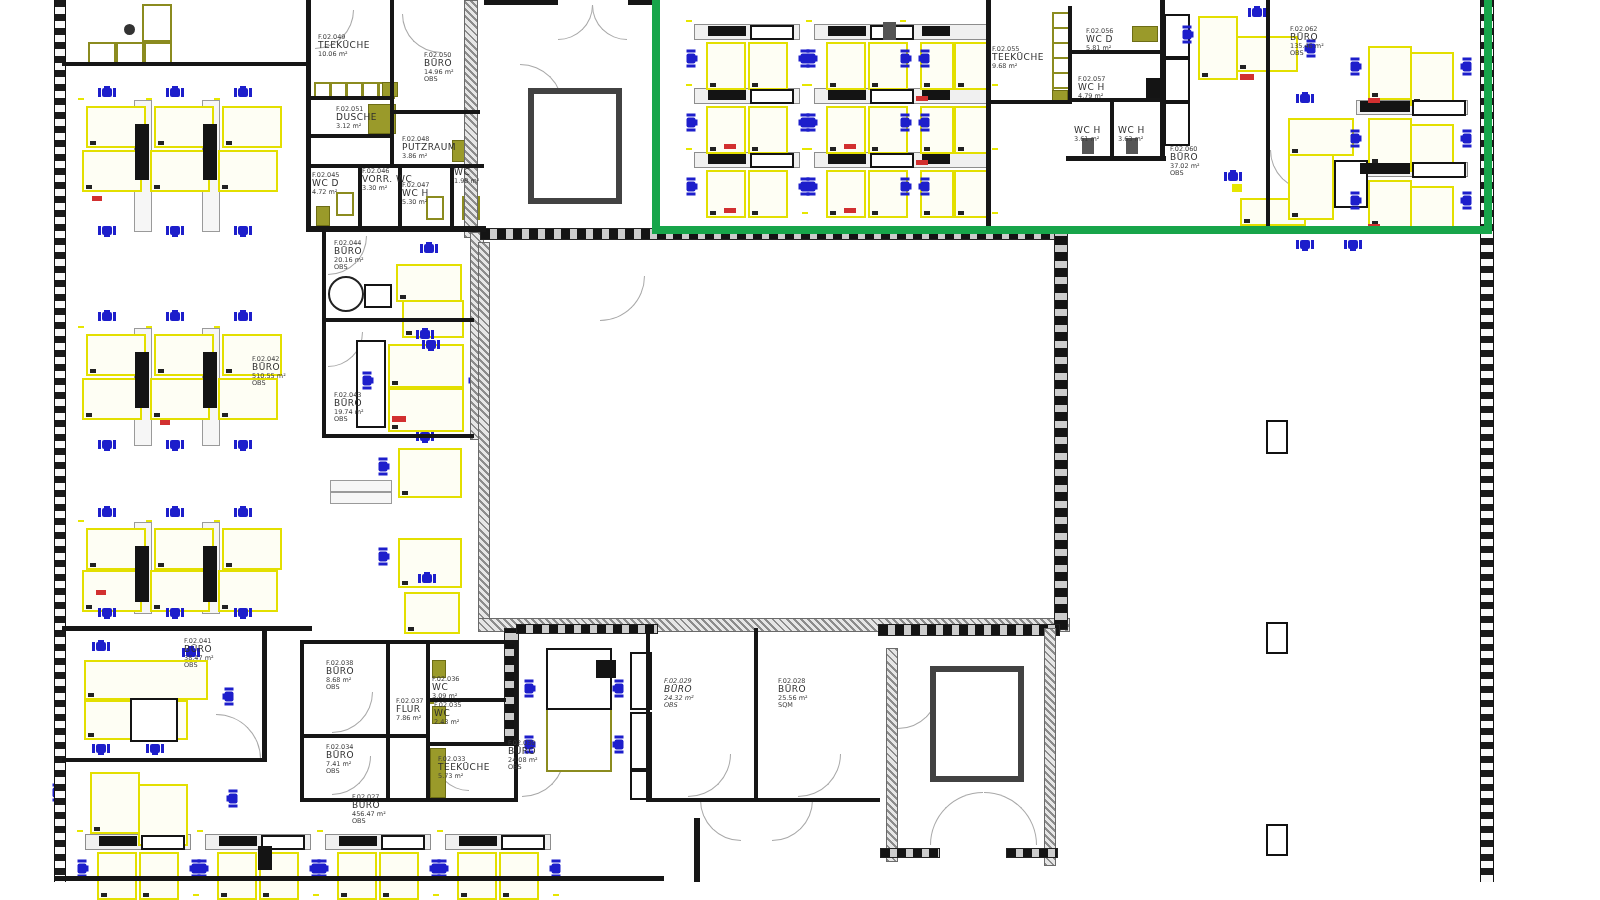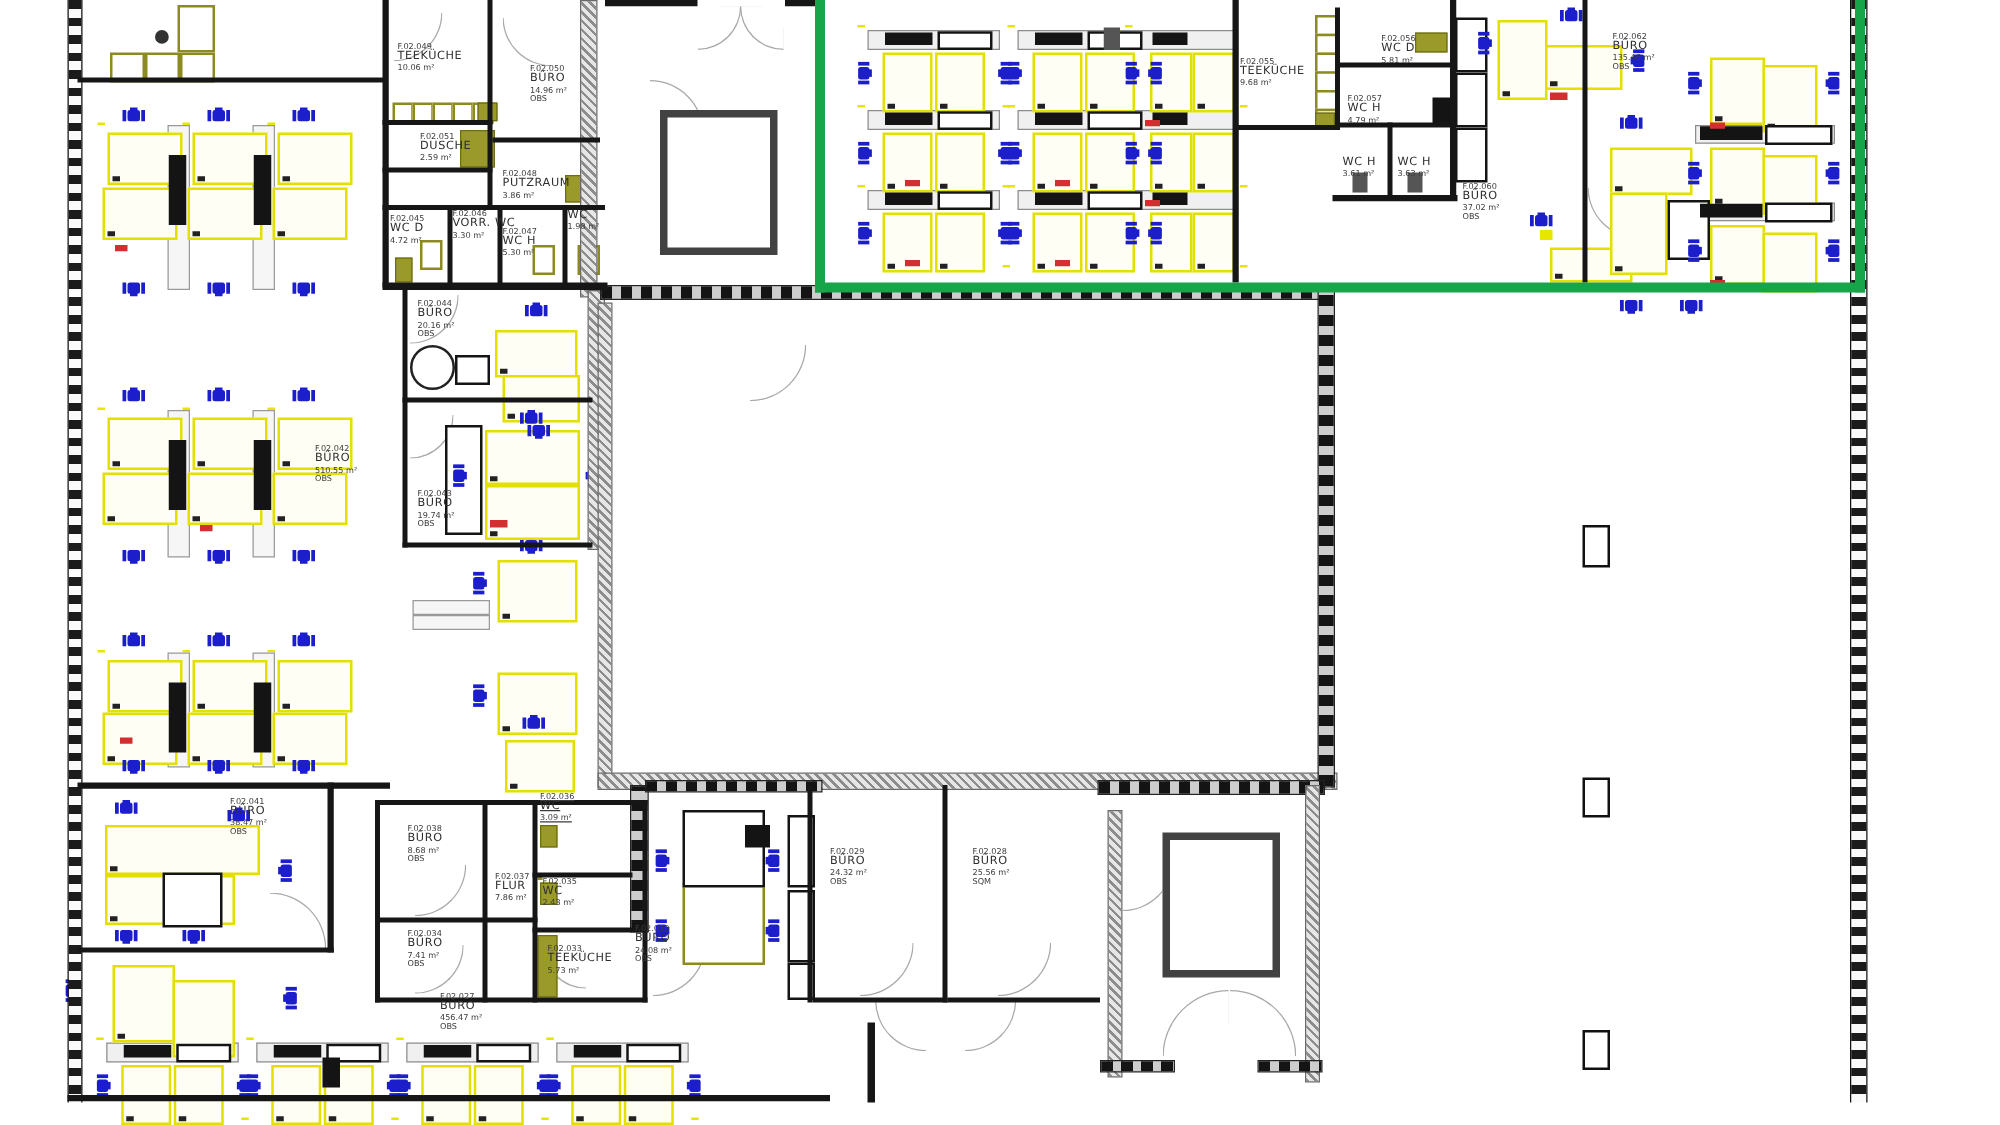--- a/index.html
+++ b/index.html
@@ -432,21 +432,21 @@
     </div>
     <div class="lbl" style="left: 424px; top: 52px;">
       <div>F.02.050</div>
       <div class="nm">BÜRO</div>
       <div>14.96 m²</div>
       <div>OBS</div>
     </div>
     <div class="lbl" style="left: 336px; top: 106px;">
       <div>F.02.051</div>
       <div class="nm">DUSCHE</div>
-      <div>2.59 m²</div>
+      <div>3.12 m²</div>
     </div>
     <div class="lbl" style="left: 402px; top: 136px;">
       <div>F.02.048</div>
       <div class="nm">PUTZRAUM</div>
       <div>3.86 m²</div>
     </div>
     <div class="lbl" style="left: 312px; top: 172px;">
       <div>F.02.045</div>
       <div class="nm">WC D</div>
       <div>4.72 m²</div>
@@ -493,21 +493,21 @@
       <div>F.02.038</div>
       <div class="nm">BÜRO</div>
       <div>8.68 m²</div>
       <div>OBS</div>
     </div>
     <div class="lbl" style="left: 396px; top: 698px;">
       <div>F.02.037</div>
       <div class="nm">FLUR</div>
       <div>7.86 m²</div>
     </div>
-    <div class="lbl" style="left: 432px; top: 634px; text-decoration: underline;">
+    <div class="lbl" style="left: 432px; top: 676px;">
       <div>F.02.036</div>
       <div class="nm">WC</div>
       <div>3.09 m²</div>
     </div>
     <div class="lbl" style="left: 434px; top: 702px;">
       <div>F.02.035</div>
       <div class="nm">WC</div>
       <div>2.43 m²</div>
     </div>
     <div class="lbl" style="left: 326px; top: 744px;">
@@ -520,21 +520,21 @@
       <div>F.02.033</div>
       <div class="nm">TEEKÜCHE</div>
       <div>5.73 m²</div>
     </div>
     <div class="lbl" style="left: 508px; top: 740px;">
       <div>F.02.030</div>
       <div class="nm">BÜRO</div>
       <div>24.08 m²</div>
       <div>OBS</div>
     </div>
-    <div class="lbl" style="left: 664px; top: 678px;">
+    <div class="lbl" style="left: 664px; top: 678px; font-style: italic;">
       <div>F.02.029</div>
       <div class="nm">BÜRO</div>
       <div>24.32 m²</div>
       <div>OBS</div>
     </div>
     <div class="lbl" style="left: 778px; top: 678px;">
       <div>F.02.028</div>
       <div class="nm">BÜRO</div>
       <div>25.56 m²</div>
       <div>SQM</div>
@@ -543,21 +543,21 @@
       <div>F.02.027</div>
       <div class="nm">BÜRO</div>
       <div>456.47 m²</div>
       <div>OBS</div>
     </div>
     <div class="lbl" style="left: 992px; top: 46px;">
       <div>F.02.055</div>
       <div class="nm">TEEKÜCHE</div>
       <div>9.68 m²</div>
     </div>
-    <div class="lbl" style="left: 1086px; top: 28px; margin-left: 19px;">
+    <div class="lbl" style="left: 1086px; top: 28px;">
       <div>F.02.056</div>
       <div class="nm">WC D</div>
       <div>5.81 m²</div>
     </div>
     <div class="lbl" style="left: 1078px; top: 76px;">
       <div>F.02.057</div>
       <div class="nm">WC H</div>
       <div>4.79 m²</div>
     </div>
     <div class="lbl" style="left: 1074px; top: 126px;">

